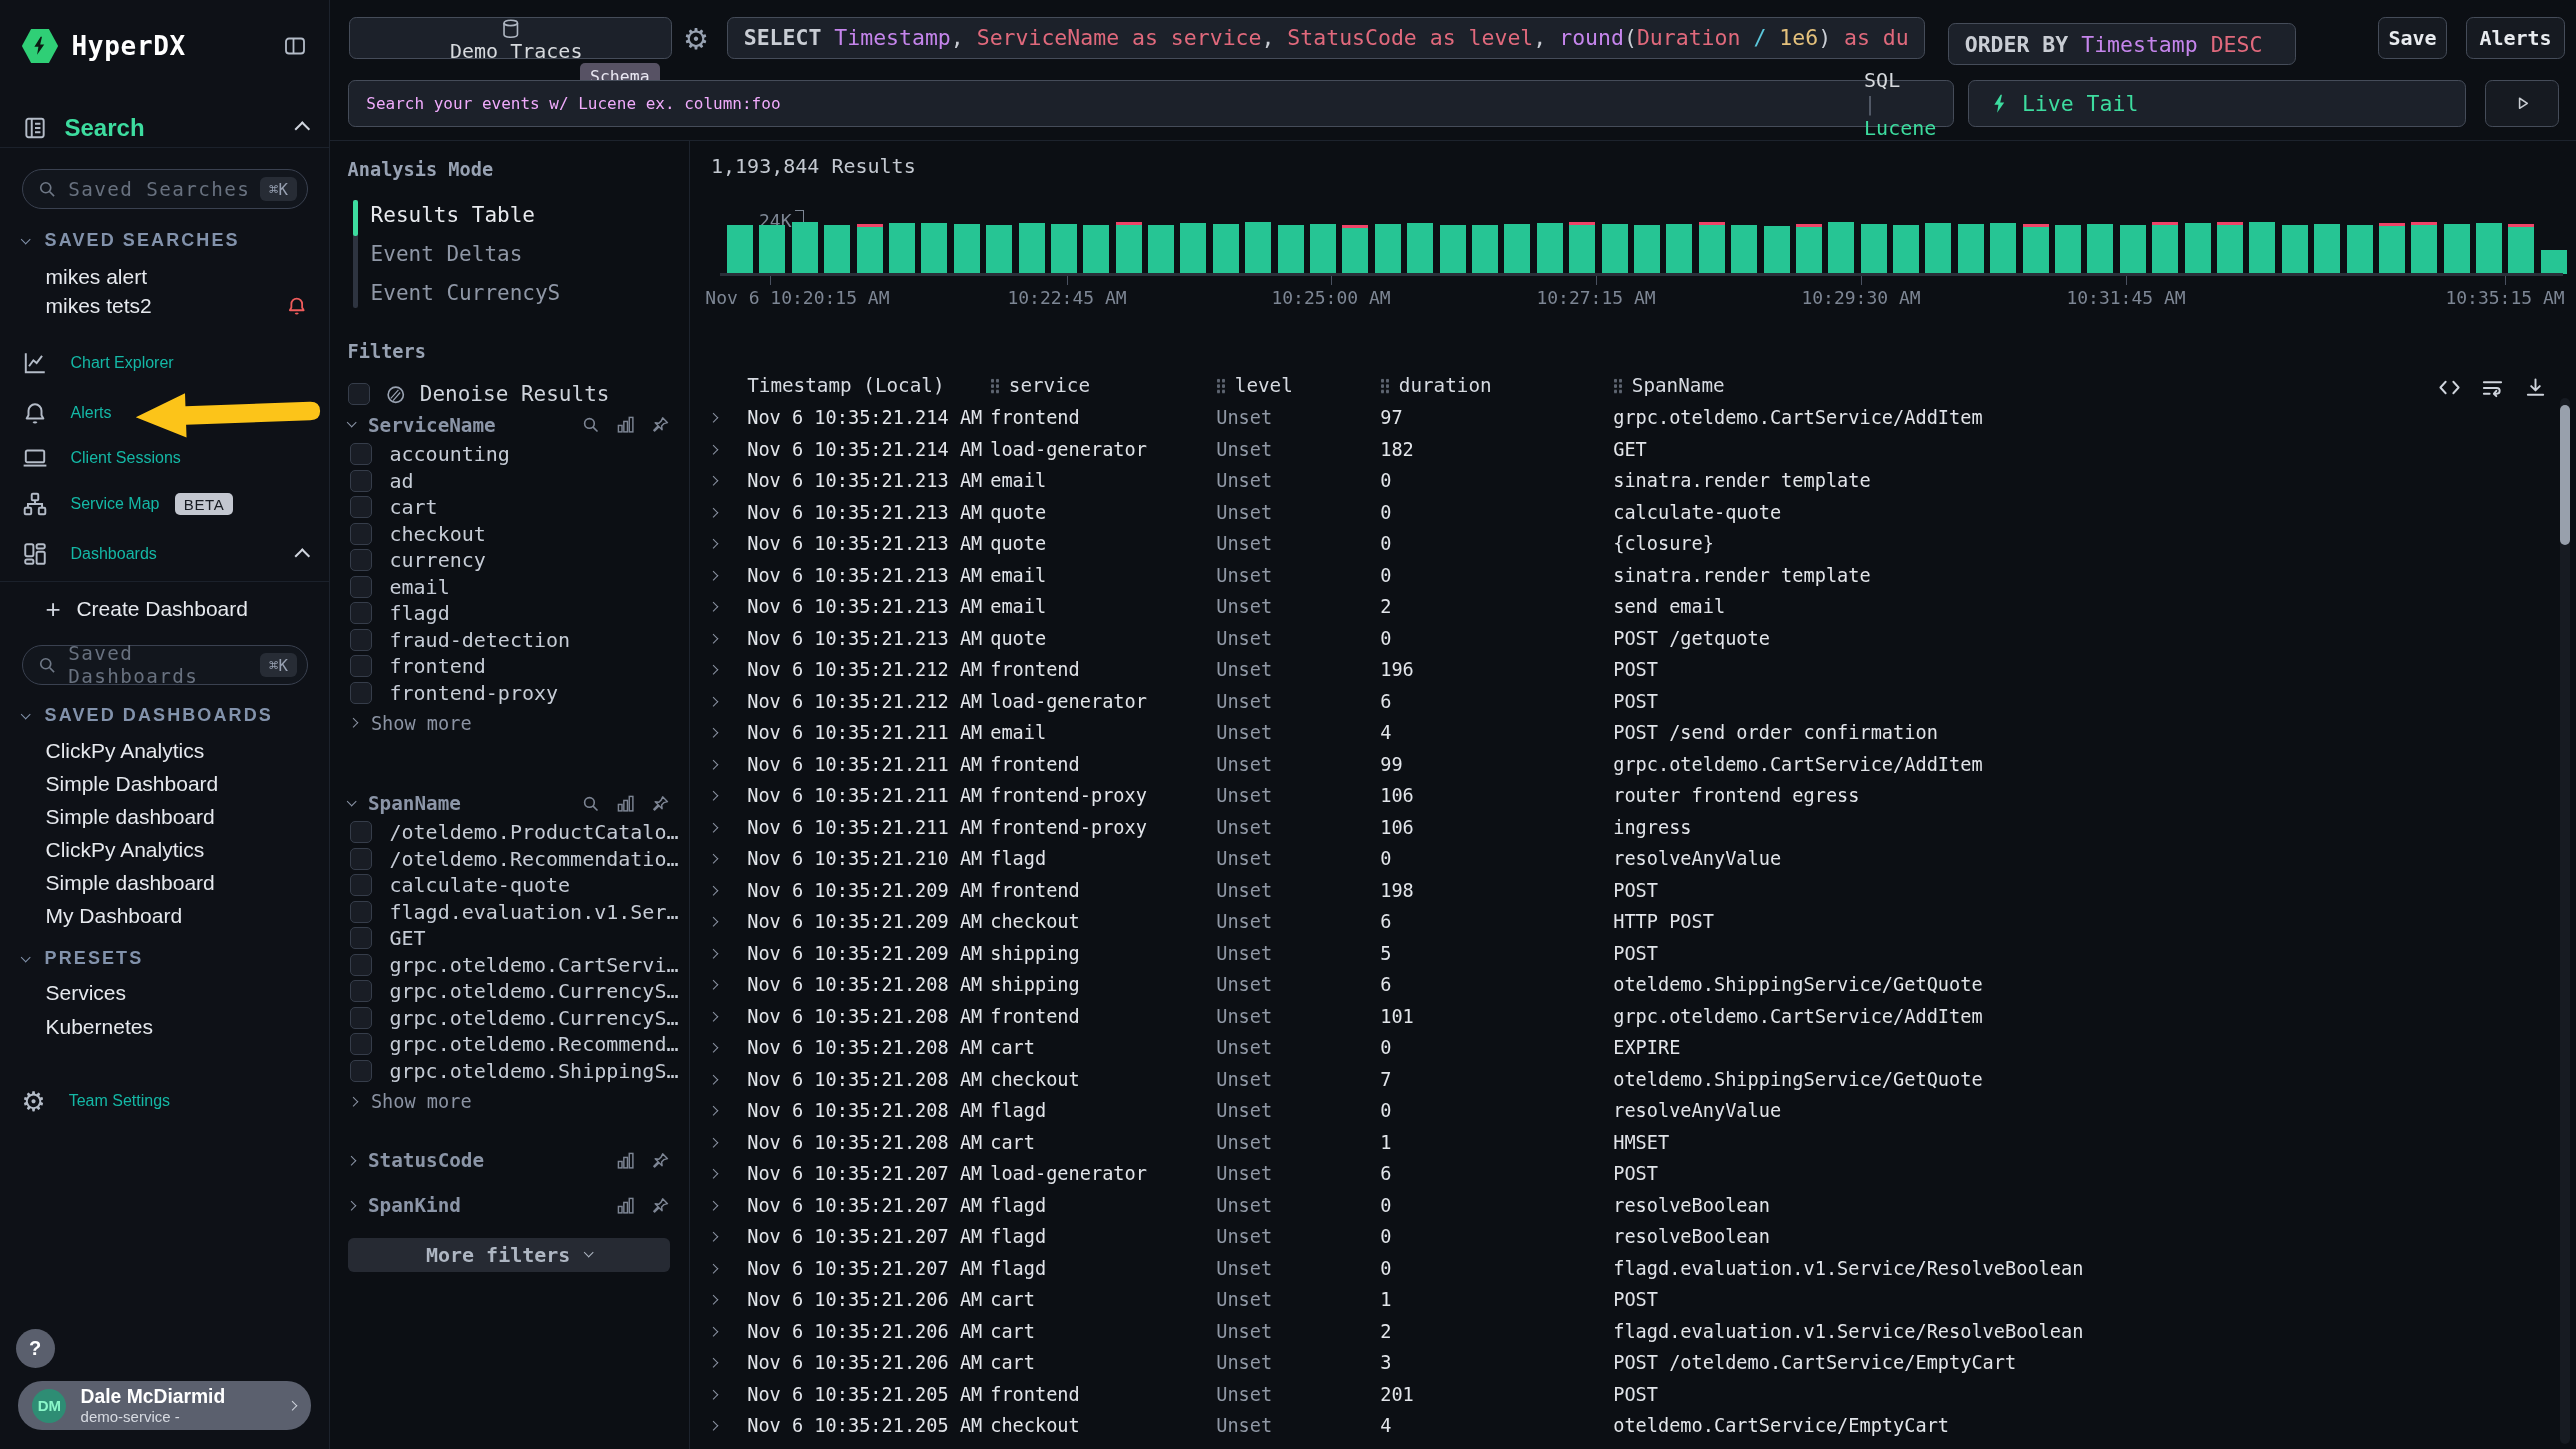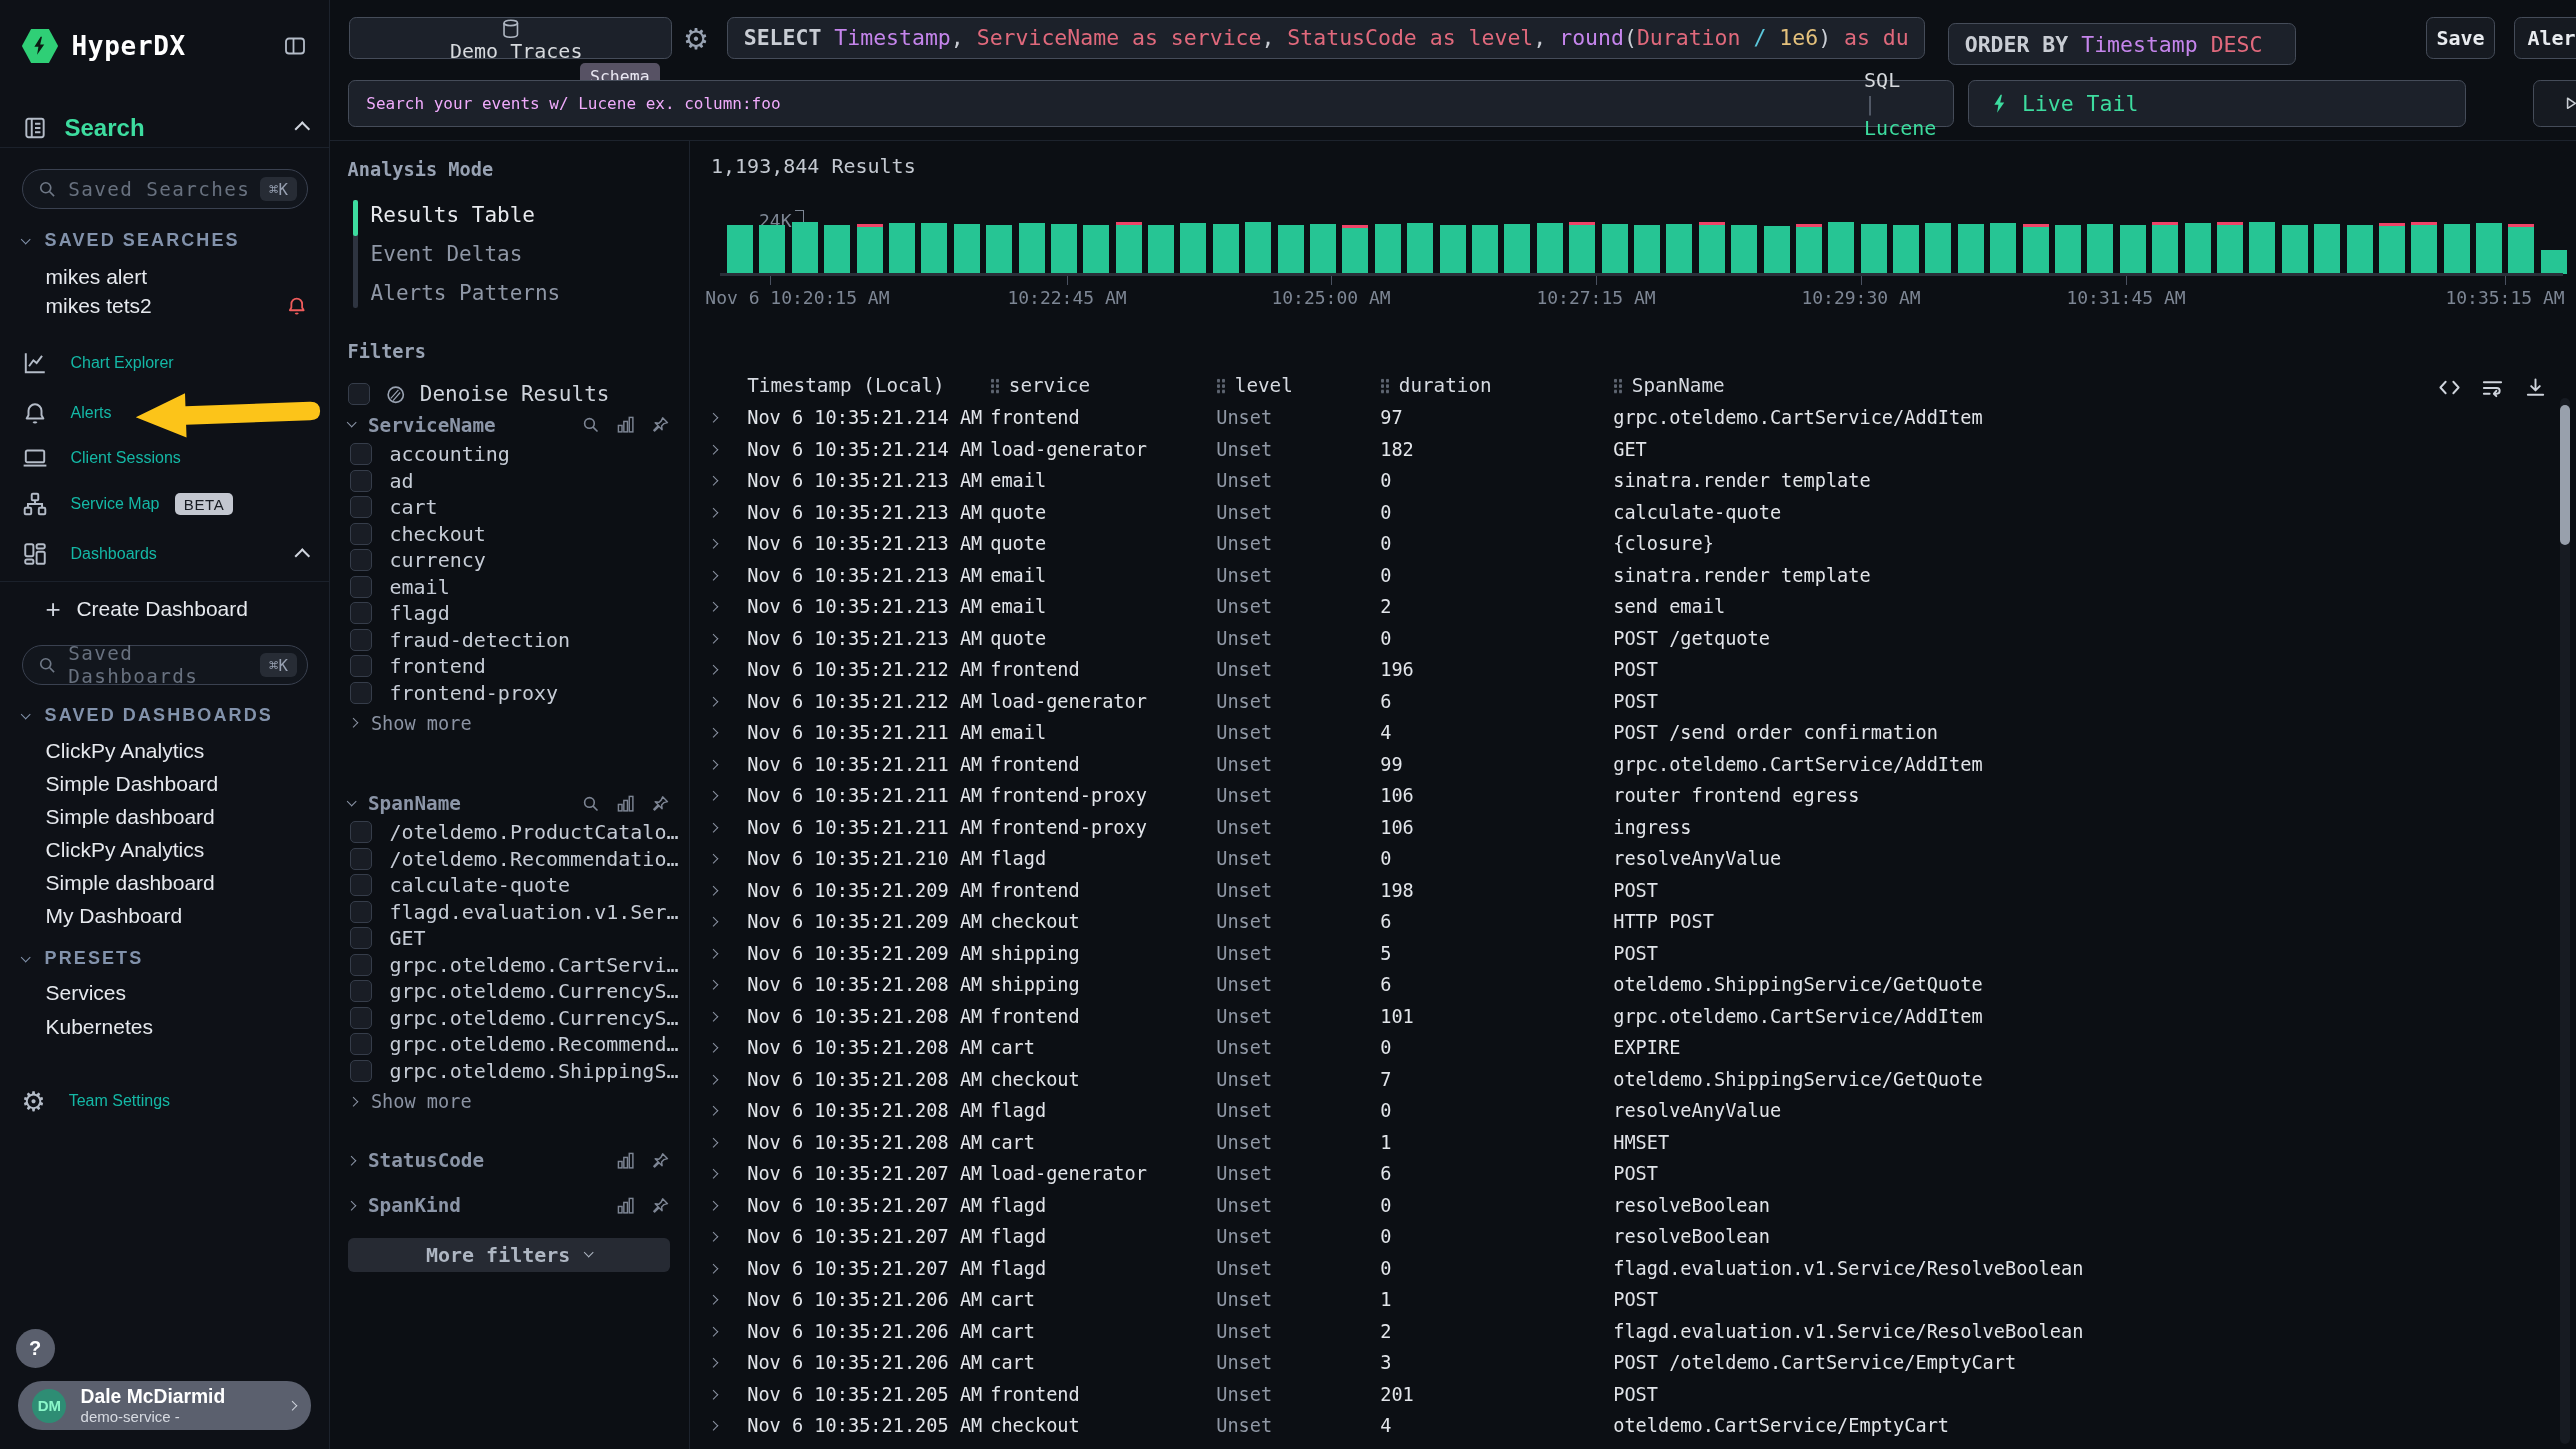--- a/index.html
+++ b/index.html
@@ -31,21 +31,21 @@
   .sechead{font-size:18px;font-weight:bold;color:#8292ab;letter-spacing:2.1px;}
   .sechead .chev{width:6.4px;height:6.4px;border-width:1.8px;margin-right:15.7px;color:#8292ab;}
   .sideitem{height:33px;display:flex;align-items:center;font-size:21px;color:#e6e9ee;padding-left:24px;}
   .badge-beta{background:#c3c7d0;color:#171b22;font-size:15px;font-weight:normal;border-radius:5px;padding:2.9px 8.6px;margin-left:15.7px;letter-spacing:0.7px;}
   #user-card{position:absolute;left:18px;right:18px;top:1381px;height:49px;background:#5b606e;border-radius:24px;display:flex;align-items:center;padding:0 14.3px;box-sizing:border-box;}
   #avatar{width:34px;height:34px;border-radius:50%;background:#2e8d74;color:#8af7c9;font-size:15px;font-weight:bold;display:flex;align-items:center;justify-content:center;}
   #help-btn{position:absolute;left:15.7px;top:1329px;width:39px;height:39px;border-radius:50%;background:#5a5f6d;color:#fff;font-size:20px;font-weight:bold;display:flex;align-items:center;justify-content:center;}
   
   #topbar{position:absolute;left:329px;top:0;right:0;height:140px;border-bottom:0.7px solid var(--border);}
   .tbox{position:absolute;background:#1c212a;border:1.4px solid #454c59;border-radius:7.2px;box-sizing:border-box;display:flex;align-items:center;}
-  .tbtn{justify-content:center;font-size:20px;font-weight:bold;color:#e8ebef;background:#161a21;margin-left:48px;}
+  .tbtn{justify-content:center;font-size:20px;font-weight:bold;color:#e8ebef;background:#161a21;}
   .tok{white-space:pre;}
   .tok-kw{color:var(--kw);font-weight:bold;}
   .tok-plain{color:#c9cdd4;}
   .tok-purple{color:var(--purple);}
   .tok-red{color:var(--codered);}
   .tok-cyan{color:var(--cyan);}
   .tok-yellow{color:var(--yellow);}
   .qtext{font-size:21.5px;overflow:hidden;white-space:nowrap;flex:1;}
   
   #fpanel{position:absolute;left:329px;top:140px;width:361px;bottom:0;border-right:0.7px solid var(--border);padding:18.6px 18.6px 0 18.6px;box-sizing:border-box;}
@@ -329,21 +329,21 @@
         </svg>
     </div>
   </div>
 
   <div id="fpanel">
     <div class="flabel" id="analysis-label">Analysis Mode</div>
     <div id="mode-list">
         <div id="mode-ind"></div>
         <div class="mode-item active">Results Table</div>
         <div class="mode-item">Event Deltas</div>
-        <div class="mode-item">Alerts Patterns</div>
+        <div class="mode-item">Event CurrencyS</div>
       </div>
     <div class="flabel" id="filters-label">Filters</div>
     <div id="denoise">
       <span class="cb"></span>
       <span style="margin:0 13px 0 15.7px;color:#9aa3b2;">
         <svg width="21.5" height="21.5" viewBox="0 0 24 24" fill="none" stroke="currentColor" stroke-width="1.8">
             <circle cx="12" cy="12" r="8.5"></circle>
             <path d="M6.5 16l8.5-9.5M9 18.5l8-9" stroke-width="1.3"></path>
           </svg>
       </span>

